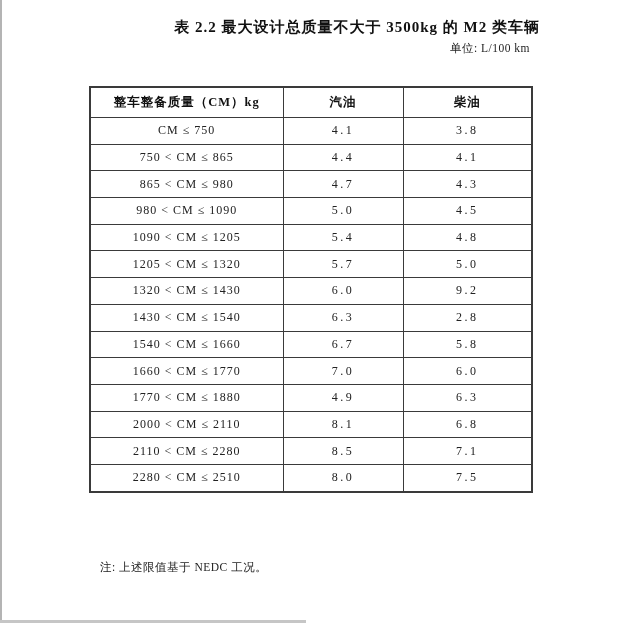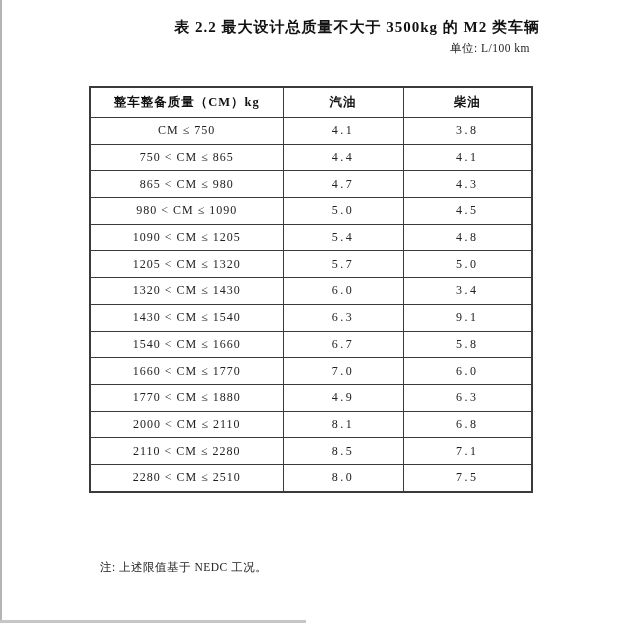--- a/index.html
+++ b/index.html
@@ -148,26 +148,26 @@
           <td class="num">4.8</td>
         </tr>
         <tr>
           <td class="cond">1205 &lt; CM ≤ 1320</td>
           <td class="num">5.7</td>
           <td class="num">5.0</td>
         </tr>
         <tr>
           <td class="cond">1320 &lt; CM ≤ 1430</td>
           <td class="num">6.0</td>
-          <td class="num">3.4</td>
+          <td class="num">9.2</td>
         </tr>
         <tr>
           <td class="cond">1430 &lt; CM ≤ 1540</td>
           <td class="num">6.3</td>
-          <td class="num">9.1</td>
+          <td class="num">2.8</td>
         </tr>
         <tr>
           <td class="cond">1540 &lt; CM ≤ 1660</td>
           <td class="num">6.7</td>
           <td class="num">5.8</td>
         </tr>
         <tr>
           <td class="cond">1660 &lt; CM ≤ 1770</td>
           <td class="num">7.0</td>
           <td class="num">6.0</td>

